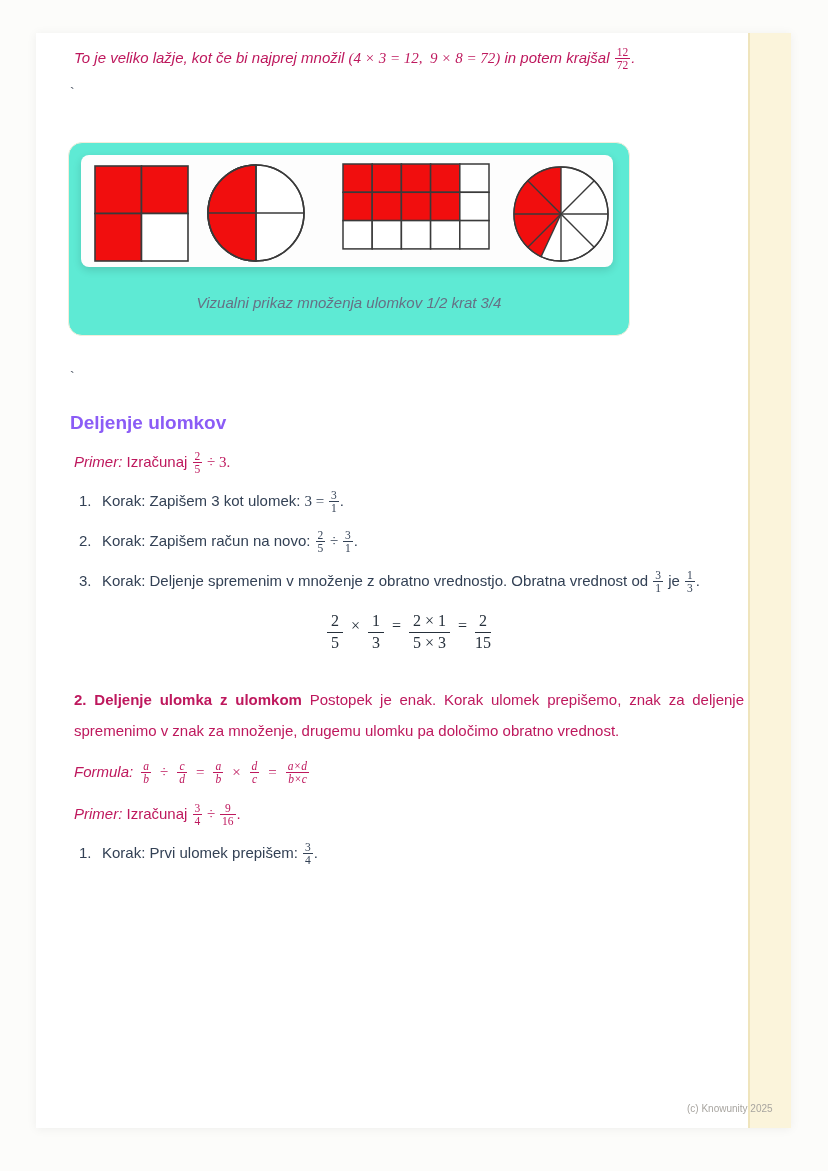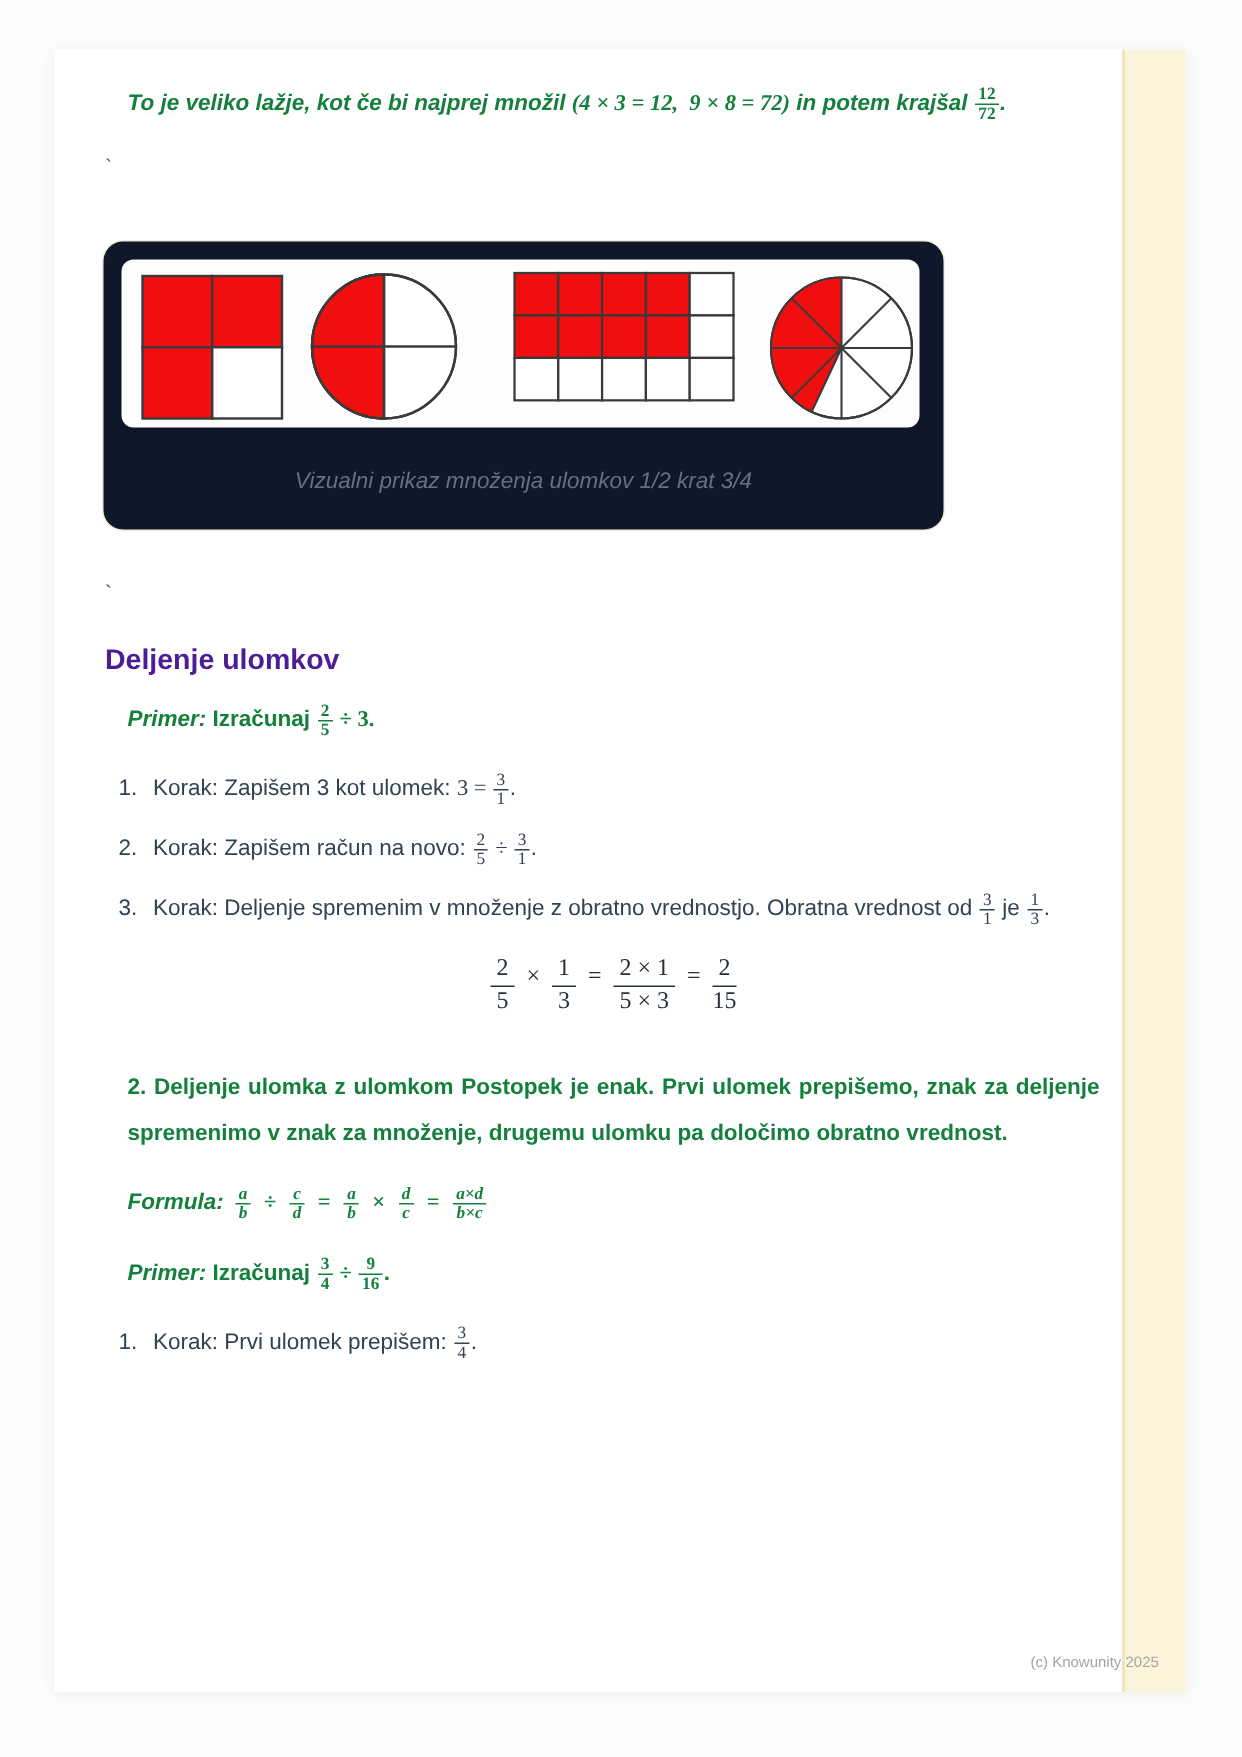--- a/index.html
+++ b/index.html
@@ -2,34 +2,34 @@
 <html><head>
 <meta charset="utf-8">
 <style>
   html,body{margin:0;padding:0;width:828px;height:1171px;overflow:hidden;
     background:#fcfcfa;font-family:"Liberation Sans",sans-serif;}
   .page{position:absolute;left:36px;top:33px;width:755px;height:1095px;background:#ffffff;
     box-shadow:0 1px 10px rgba(0,0,0,.06);overflow:hidden;}
   .strip{position:absolute;top:0;right:0;bottom:0;width:41px;background:#fbf4db;
     border-left:2px solid #efe4bc;z-index:1;}
   .content{position:absolute;left:34px;top:0;width:678px;padding-top:5px;z-index:2;color:#334155;}
-  p{margin:15px;font-size:15px;line-height:31px;color:#15803d;font-weight:bold;}
+  p{margin:4px;font-size:15px;line-height:31px;color:#be185d;}
   .just{text-align:justify;}
   .it{font-style:italic;}
   .m{font-family:"Liberation Serif",serif;}
   .tick{margin-top:8px;height:22px;font-size:14px;color:#4b5563;line-height:22px;}
   .tick2{margin-top:30px;}
   
-  .card{margin:38px 0 0 -2px;width:562px;height:194px;background:#0f172a;
+  .card{margin:38px 0 0 -2px;width:562px;height:194px;background:#5eead4;
     border:1px solid #f2edda;border-radius:14px;box-sizing:border-box;}
   .fig-img{margin:12px 0 0 12px;width:532px;height:112px;background:#fdfdfd;border-radius:8px;
     box-shadow:0 3px 8px rgba(0,0,0,.14);}
   .caption{margin-top:27px;text-align:center;font-style:italic;font-size:15px;color:#667085;}
   
-  h2{margin:22px 0 0;font-size:19px;line-height:26px;font-weight:bold;color:#4c1d95;}
+  h2{margin:22px 0 0;font-size:19px;line-height:26px;font-weight:bold;color:#8b5cf6;}
   .rule{margin-top:16px;}
   .sub1{margin-top:12px;}
   .primer{margin-top:10px;}
   .sub2{margin-top:20px;}
   .formula{margin-top:10px;}
   .primer2{margin-top:10px;}
   .formula .lbl{margin-right:7px;text-align:center;}
   
   .steps{margin:8px 0 0 9px;font-size:15px;line-height:30px;color:#334155;}
   .steps2{margin-top:8px;}
@@ -124,21 +124,21 @@
     <p class="primer"><i>Primer:</i><span> Izračunaj </span><span class="frac"><span class="num">2</span><span class="den">5</span></span><span class="m"> ÷ 3.</span></p>
 
     <div class="steps">
       <div class="step"><span class="no">1.</span><span>Korak: Zapišem 3 kot ulomek: </span><span class="m">3 = </span><span class="frac"><span class="num">3</span><span class="den">1</span></span><span>.</span></div>
       <div class="step"><span class="no">2.</span><span>Korak: Zapišem račun na novo: </span><span class="frac"><span class="num">2</span><span class="den">5</span></span><span class="m"> ÷ </span><span class="frac"><span class="num">3</span><span class="den">1</span></span><span>.</span></div>
       <div class="step"><span class="no">3.</span><span>Korak: Deljenje spremenim v množenje z obratno vrednostjo. Obratna vrednost od </span><span class="frac"><span class="num">3</span><span class="den">1</span></span><span> je </span><span class="frac"><span class="num">1</span><span class="den">3</span></span><span>.</span></div>
     </div>
 
     <div class="equation"><span class="dfrac"><span class="num">2</span><span class="den">5</span></span><span class="op">×</span><span class="dfrac"><span class="num">1</span><span class="den">3</span></span><span class="op">=</span><span class="dfrac"><span class="num">2 × 1</span><span class="den">5 × 3</span></span><span class="op">=</span><span class="dfrac"><span class="num">2</span><span class="den">15</span></span></div>
 
-    <p class="sub2 just"><b>2. Deljenje ulomka z ulomkom</b><span> Postopek je enak. Prvi ulomek prepišemo, znak za deljenje spremenimo v znak za množenje, drugemu ulomku pa določimo obratno vrednost.</span></p>
+    <p class="sub2 just"><b>2. Deljenje ulomka z ulomkom</b><span> Postopek je enak. Korak ulomek prepišemo, znak za deljenje spremenimo v znak za množenje, drugemu ulomku pa določimo obratno vrednost.</span></p>
 
     <p class="formula"><i class="lbl">Formula:</i><span class="frac fit"><span class="num">a</span><span class="den">b</span></span><span class="m op">÷</span><span class="frac fit"><span class="num">c</span><span class="den">d</span></span><span class="m op">=</span><span class="frac fit"><span class="num">a</span><span class="den">b</span></span><span class="m op">×</span><span class="frac fit"><span class="num">d</span><span class="den">c</span></span><span class="m op">=</span><span class="frac fit"><span class="num">a×d</span><span class="den">b×c</span></span></p>
 
     <p class="primer2"><i>Primer:</i><span> Izračunaj </span><span class="frac"><span class="num">3</span><span class="den">4</span></span><span class="m"> ÷ </span><span class="frac"><span class="num">9</span><span class="den">16</span></span><span>.</span></p>
 
     <div class="steps steps2">
       <div class="step"><span class="no">1.</span><span>Korak: Prvi ulomek prepišem: </span><span class="frac"><span class="num">3</span><span class="den">4</span></span><span>.</span></div>
     </div>
 
   </div>

